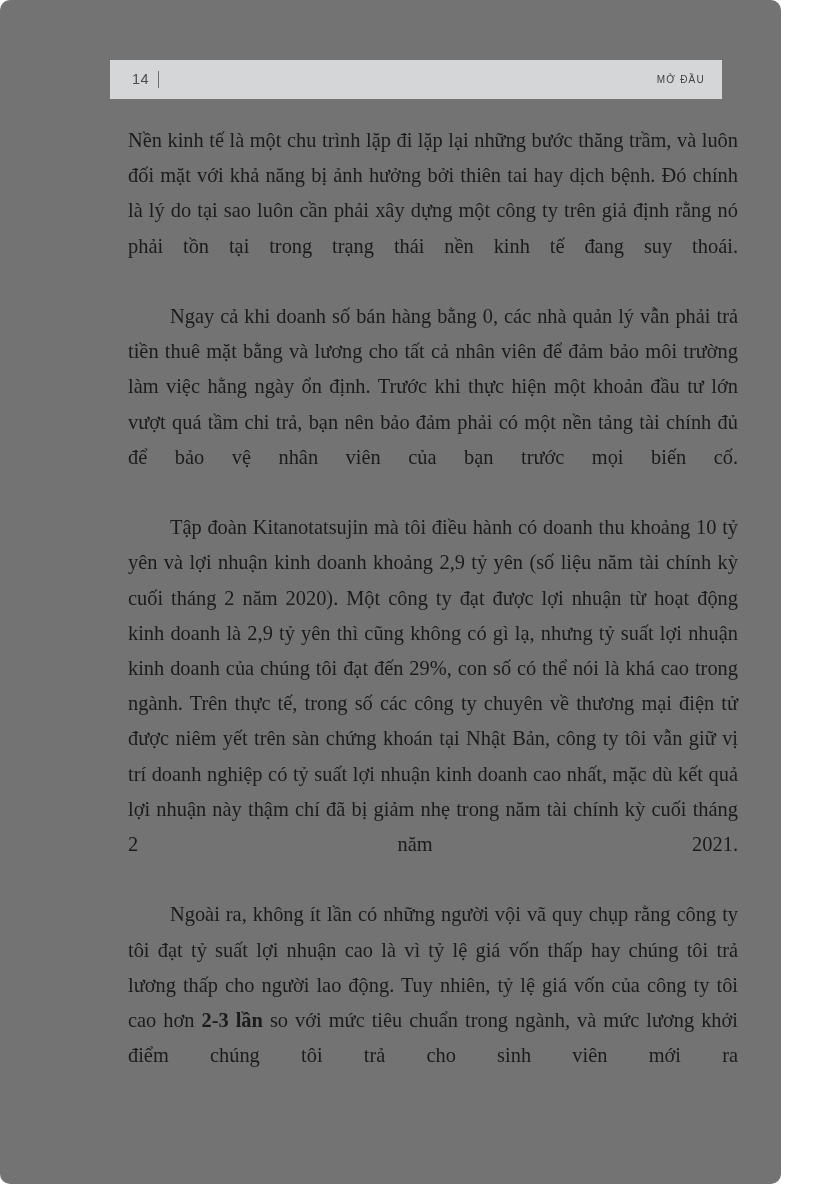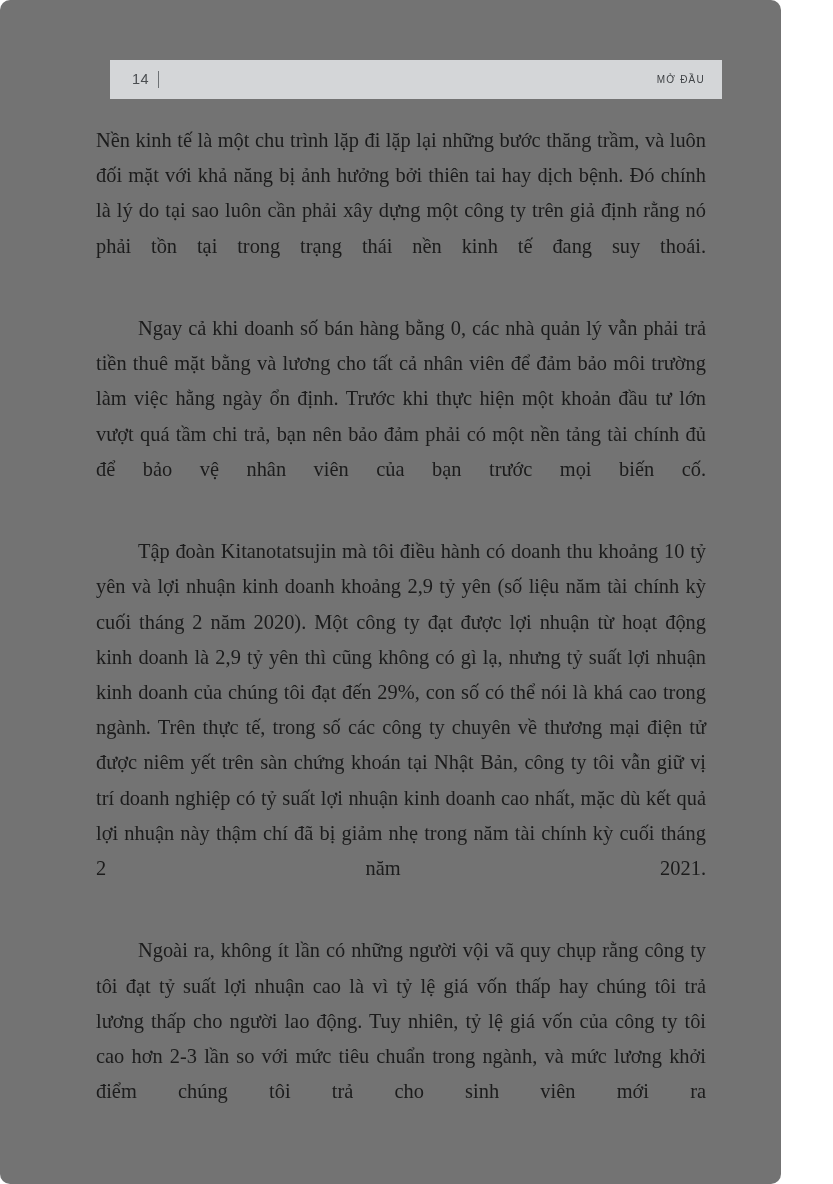--- a/index.html
+++ b/index.html
@@ -55,48 +55,48 @@
     font-size: 10px;
     color: #3f4245;
     letter-spacing: 1.25px;
     line-height: 1;
     white-space: nowrap;
   }
 
   
   .body-col {
     position: absolute;
-    left: 96px;
+    left: 128px;
     top: 123px;
     width: 610px;
   }
   p.para {
     margin: 0;
     font-size: 20.4px;
     line-height: 35.2px;
     color: #1b1b1b;
     text-align: justify;
     text-justify: inter-word;
     hyphens: none;
     word-spacing: 0.2px;
   }
   p.para.indent {
     text-indent: 42px;
   }
   p.para + p.para {
-    margin-top: 12px;
+    margin-top: 0;
   }
   
   p.para::after {
     content: "";
     display: inline-block;
     width: 100%;
   }
   .bold {
-    font-weight: normal;
+    font-weight: bold;
   }
 </style>
 </head>
 <body>
 
 <div class="page">
 
   <div class="running-header">
     <div class="folio-group">
       <span class="folio">14</span>

